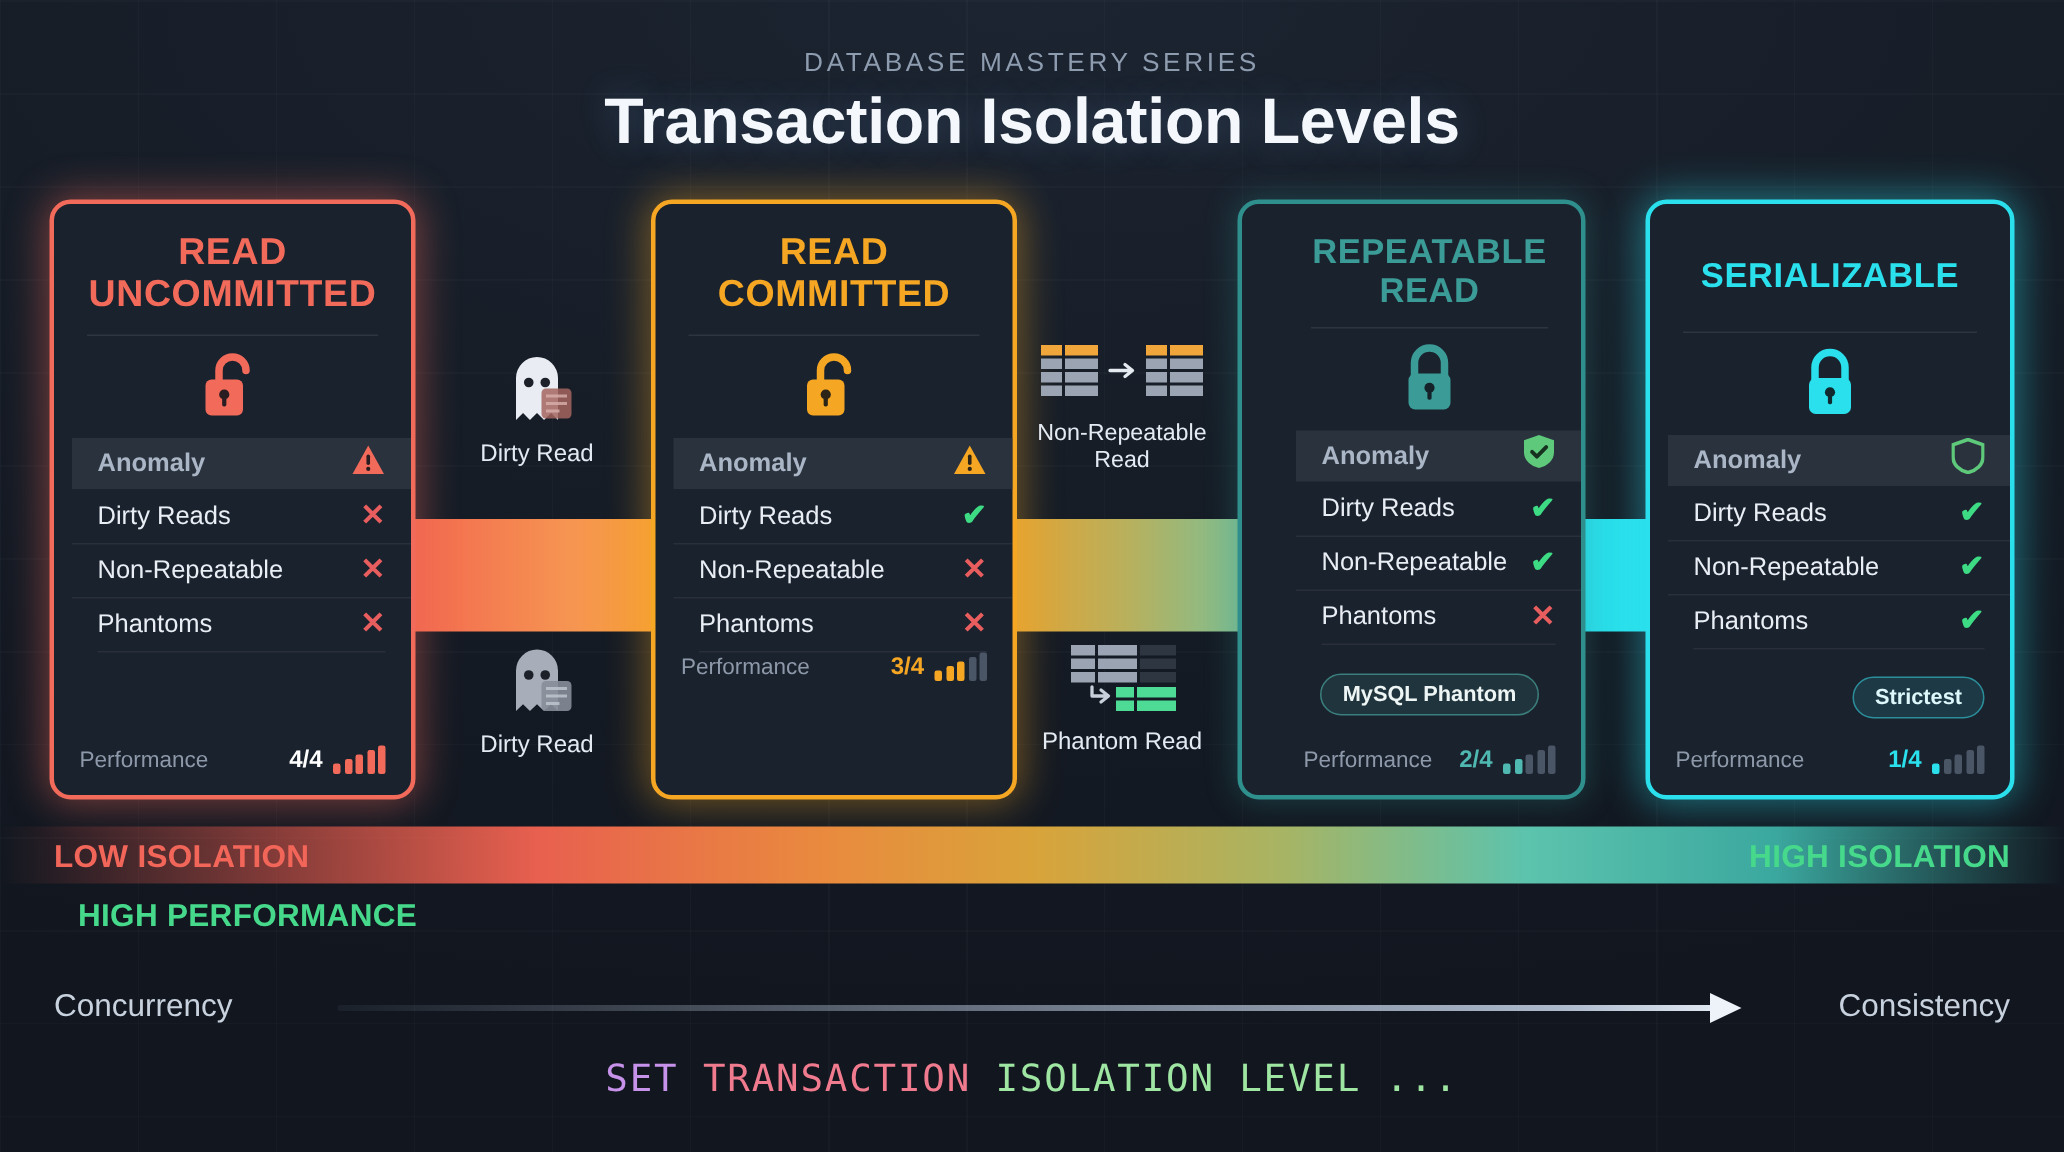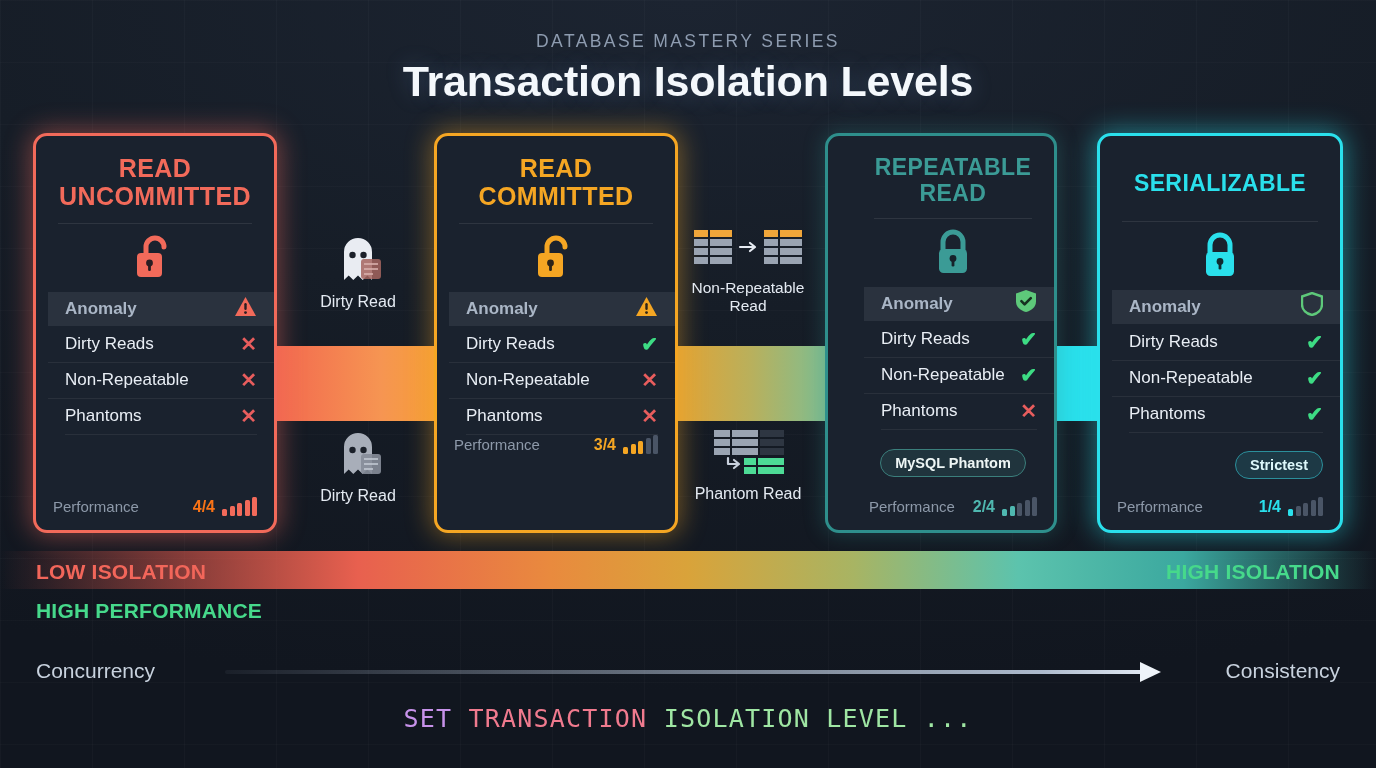--- a/index.html
+++ b/index.html
@@ -113,21 +113,21 @@
   .spectrum {
     position: absolute; left: 0; top: 551px; width: 1376px; height: 38px;
     background: linear-gradient(90deg,
       rgba(235,92,78,0.0) 0%, rgba(235,92,78,0.55) 14%, #e8604f 26%,
       #e98a3e 40%, #d9a33a 50%, #a8b463 62%, #5cc3ad 74%,
       #3ba89f 86%, rgba(40,150,150,0.0) 100%);
   }
   .sp-label { position: absolute; font-size: 21px; font-weight: 700; letter-spacing: 0.2px; }
   .sp-low-iso  { left: 36px;  top: 560px; color: #f2665a; }
   .sp-high-iso { right: 36px; top: 560px; color: #46d98b; }
-  .sp-high-perf{ left: 36px;  top: 599px; color: #46d98b; }
+  .sp-high-perf{ left: 52px;  top: 599px; color: #46d98b; }
   .sp-low-perf { right: 36px; top: 599px; color: #f0a83c; }
 
   
   .axis-left  { position: absolute; left: 36px; top: 659px; font-size: 21px; color: #c8d2de; }
   .axis-right { position: absolute; right: 36px; top: 659px; font-size: 21px; color: #c8d2de; }
   .axis-line {
     position: absolute; left: 225px; top: 670px; width: 930px; height: 4px;
     background: linear-gradient(90deg, rgba(200,215,235,0.05) 0%, rgba(200,215,235,0.85) 88%, #e6edf6 100%);
     border-radius: 2px;
   }
@@ -195,21 +195,21 @@
       <div class="row divided">
         <span>Phantoms</span>
         <span class="mark x">✕</span>
       </div>
       <div class="rows-end"></div>
     </div>
     <div class="badge-wrap"></div>
     <div class="perf">
       <span>Performance</span>
       <span class="right">
-        <span class="score" style="color:#f97316">4/4</span>
+        <span class="score" style="color:#ffffff">4/4</span>
         <span class="bars">
           <i style="background:#f26a5a"></i>
             <i style="background:#f26a5a"></i>
             <i style="background:#f26a5a"></i>
             <i style="background:#f26a5a"></i>
             <i style="background:#f26a5a"></i>
         </span>
       </span>
     </div>
   </div>

